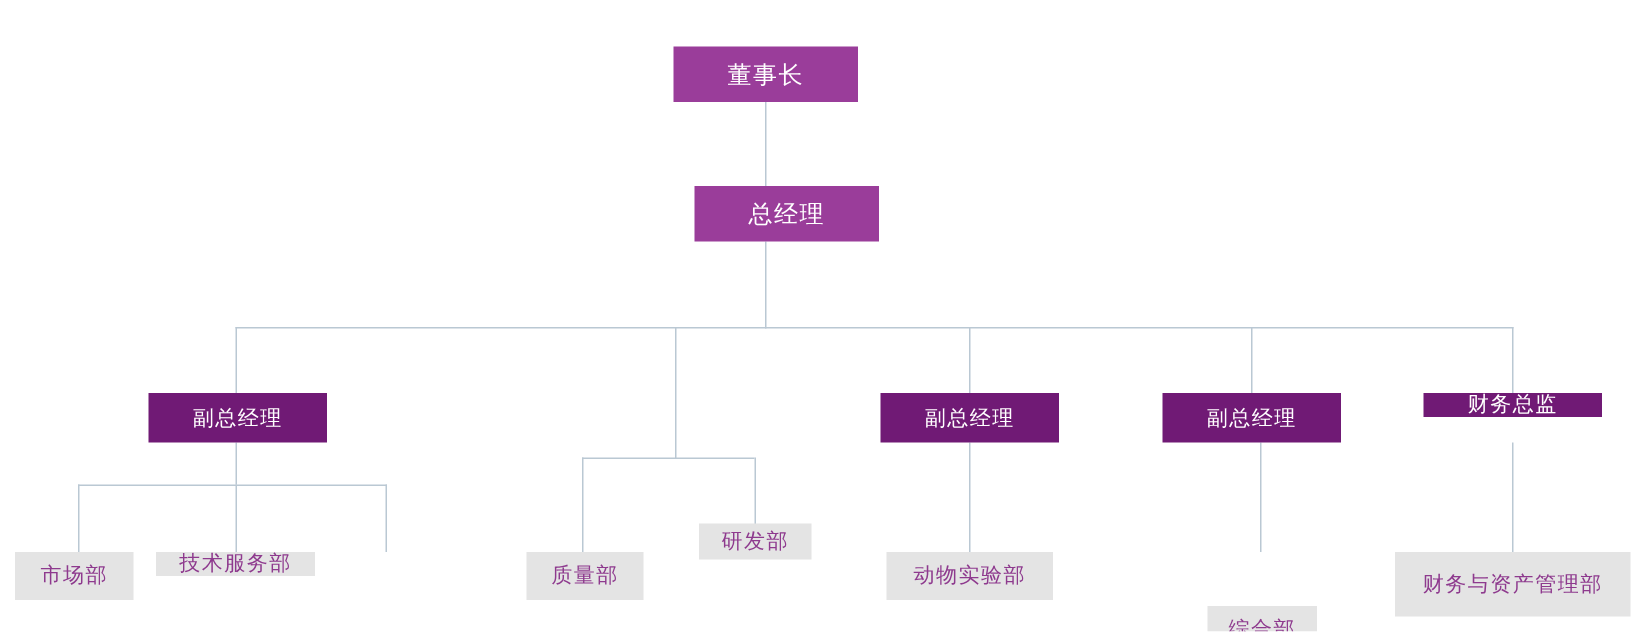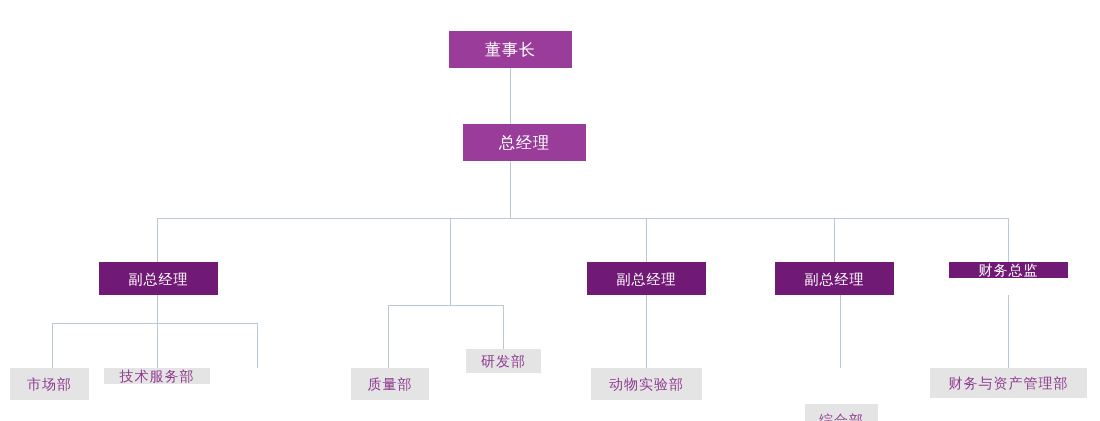--- a/index.html
+++ b/index.html
@@ -132,17 +132,17 @@
   </div>
 
   <div class="node level-3" style="left:591px; top:368px; width:111px; height:32px;">
     <span class="node-label">动物实验部</span>
   </div>
 
   <div class="node level-3" style="left:805px; top:368px; width:73px; height:32px;margin-top:36px;">
     <span class="node-label">综合部</span>
   </div>
 
-  <div class="node level-3" style="left:930px; top:368px; width:157px; height:30px;">
+  <div class="node level-3" style="left:930px; top:368px; width:157px; height:43px;">
     <span class="node-label">财务与资产管理部</span>
   </div>
 
 </div>
 
 </body></html>

